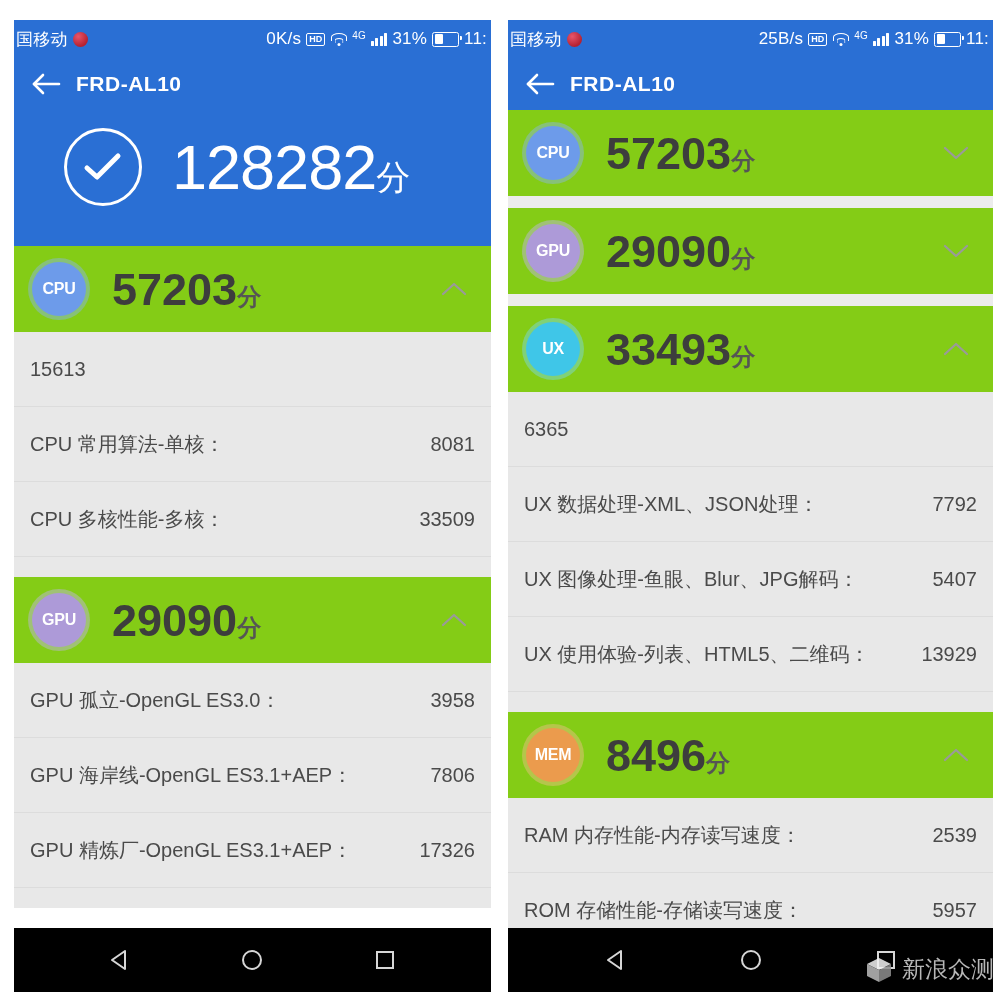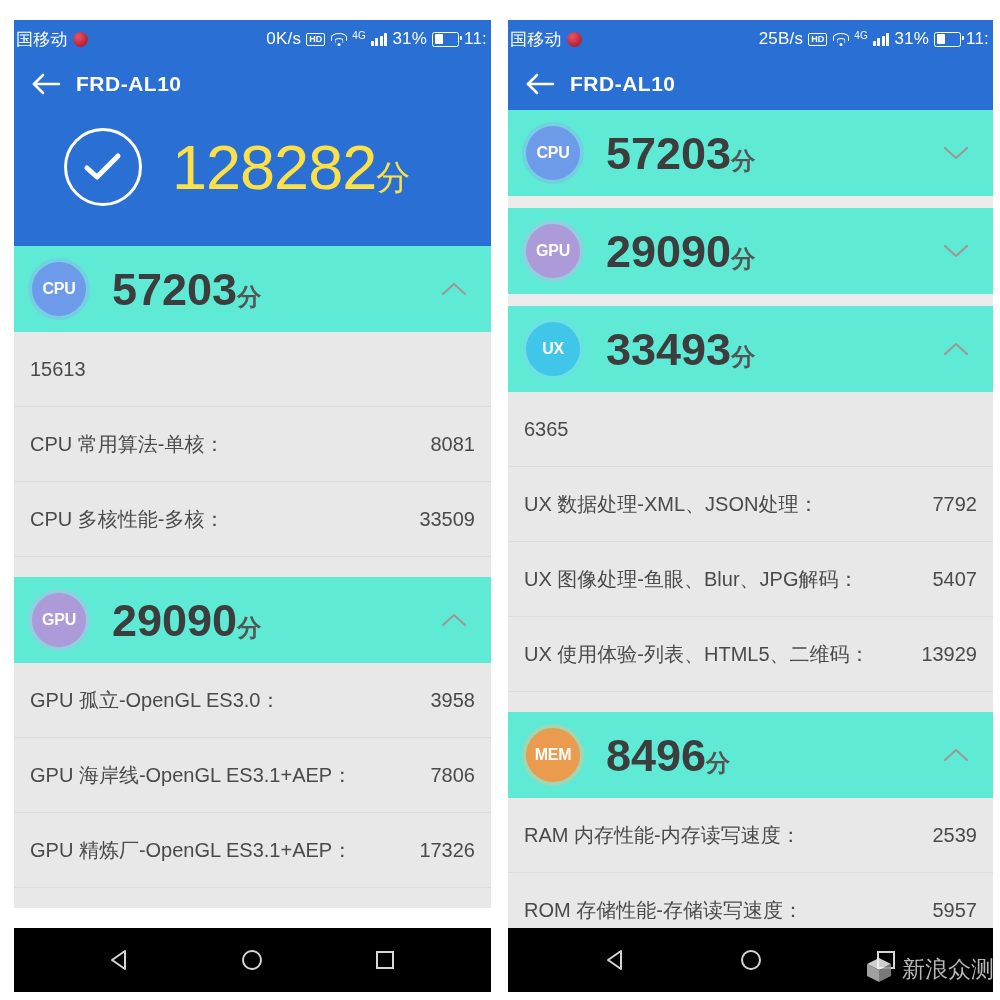--- a/index.html
+++ b/index.html
@@ -52,29 +52,29 @@
   
   .titlebar{
     background:#2a6fd4;color:#ffffff;height:52px;
     display:flex;align-items:center;padding-left:10px;
   }
   .backbtn{width:46px;height:46px;display:flex;align-items:center;justify-content:center;}
   .backbtn svg{display:block;}
   .apptitle{font-size:21px;font-weight:bold;letter-spacing:.5px;margin-left:6px;}
 
   
-  .hero{background:#2a6fd4;color:#fde047;display:flex;align-items:center;padding:18px 16px 40px 50px;}
+  .hero{background:#2a6fd4;color:#ffffff;display:flex;align-items:center;padding:18px 16px 40px 50px;}
   .hero-check{width:72px;height:72px;border-radius:50%;border:3px solid #ffffff;
     display:flex;align-items:center;justify-content:center;flex:0 0 auto;}
   .hero-score{margin-left:30px;font-size:63px;line-height:1;font-weight:300;letter-spacing:-1px;}
   .hero-score .unit{font-size:34px;font-weight:400;letter-spacing:0;}
 
   
   .section-head{
-    display:flex;align-items:center;height:86px;background:#5eead4;padding:0 20px 0 18px;
+    display:flex;align-items:center;height:86px;background:#84cc16;padding:0 20px 0 18px;
   }
   .badge{
     width:54px;height:54px;border-radius:50%;flex:0 0 auto;
     display:flex;align-items:center;justify-content:center;
     color:#ffffff;font-size:16px;font-weight:bold;letter-spacing:-.3px;
   }
   .badge.cpu{background:#6d9bea;box-shadow:0 0 0 4px rgba(140,180,240,.45);}
   .badge.gpu{background:#ad9ad8;box-shadow:0 0 0 4px rgba(195,180,235,.45);}
   .badge.ux{background:#3fc6e8;box-shadow:0 0 0 4px rgba(125,215,240,.45);}
   .badge.mem{background:#eb9b4d;box-shadow:0 0 0 4px rgba(240,190,140,.45);}

